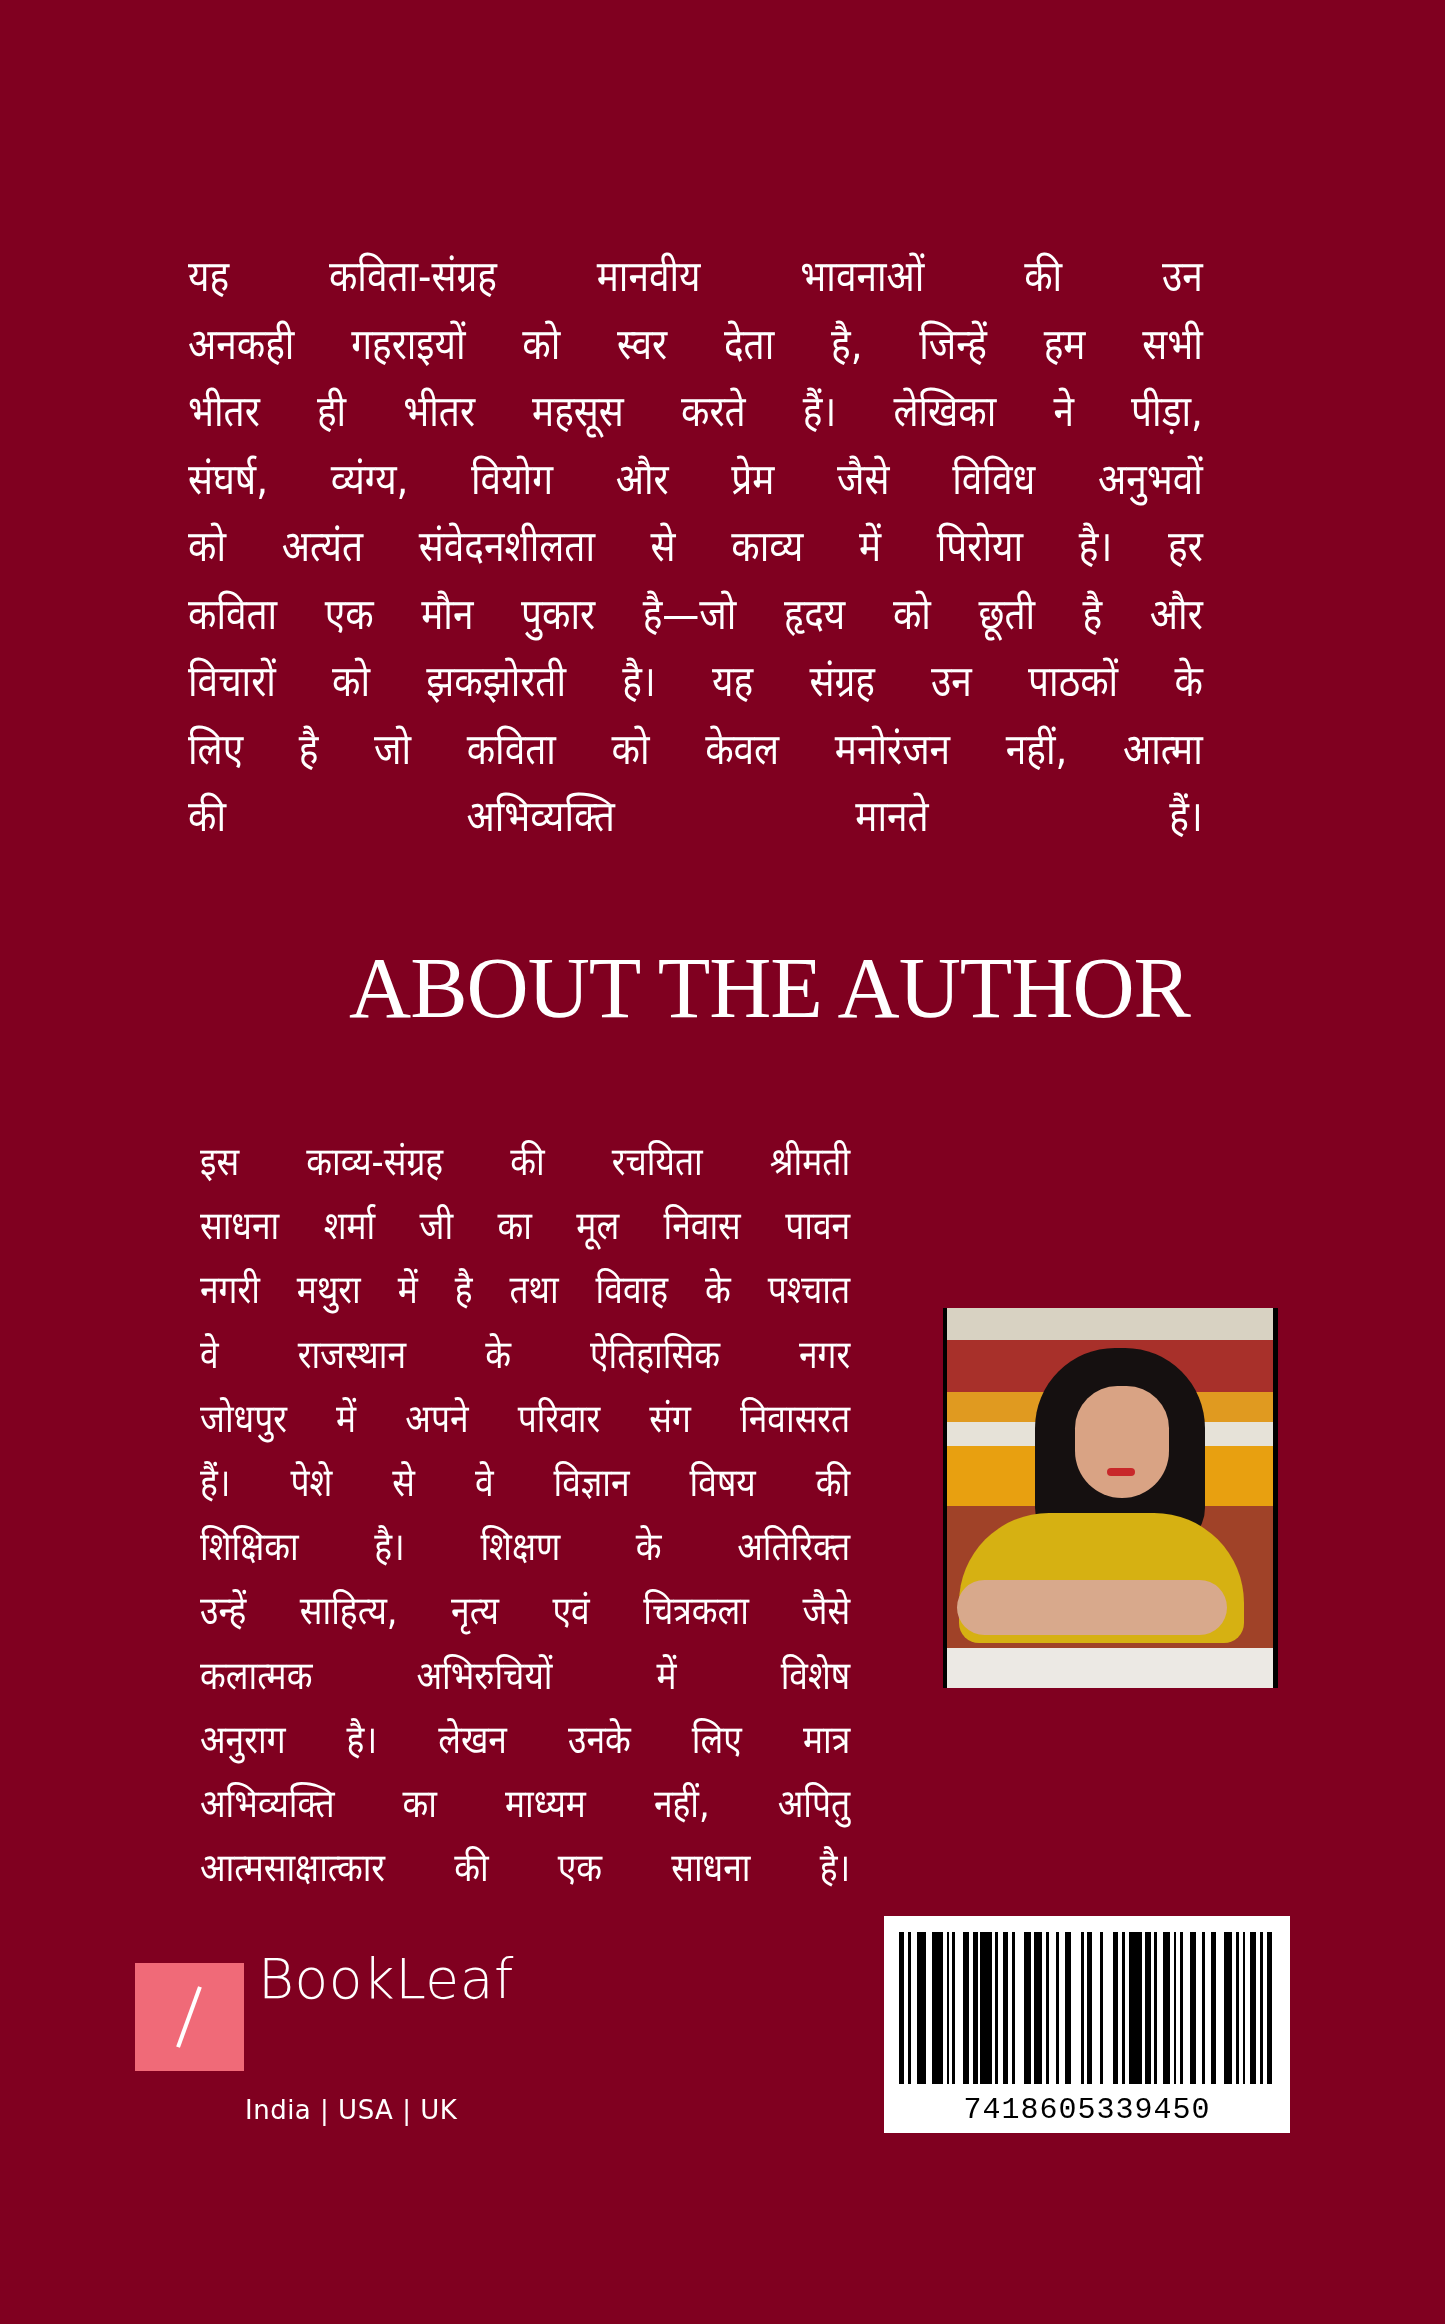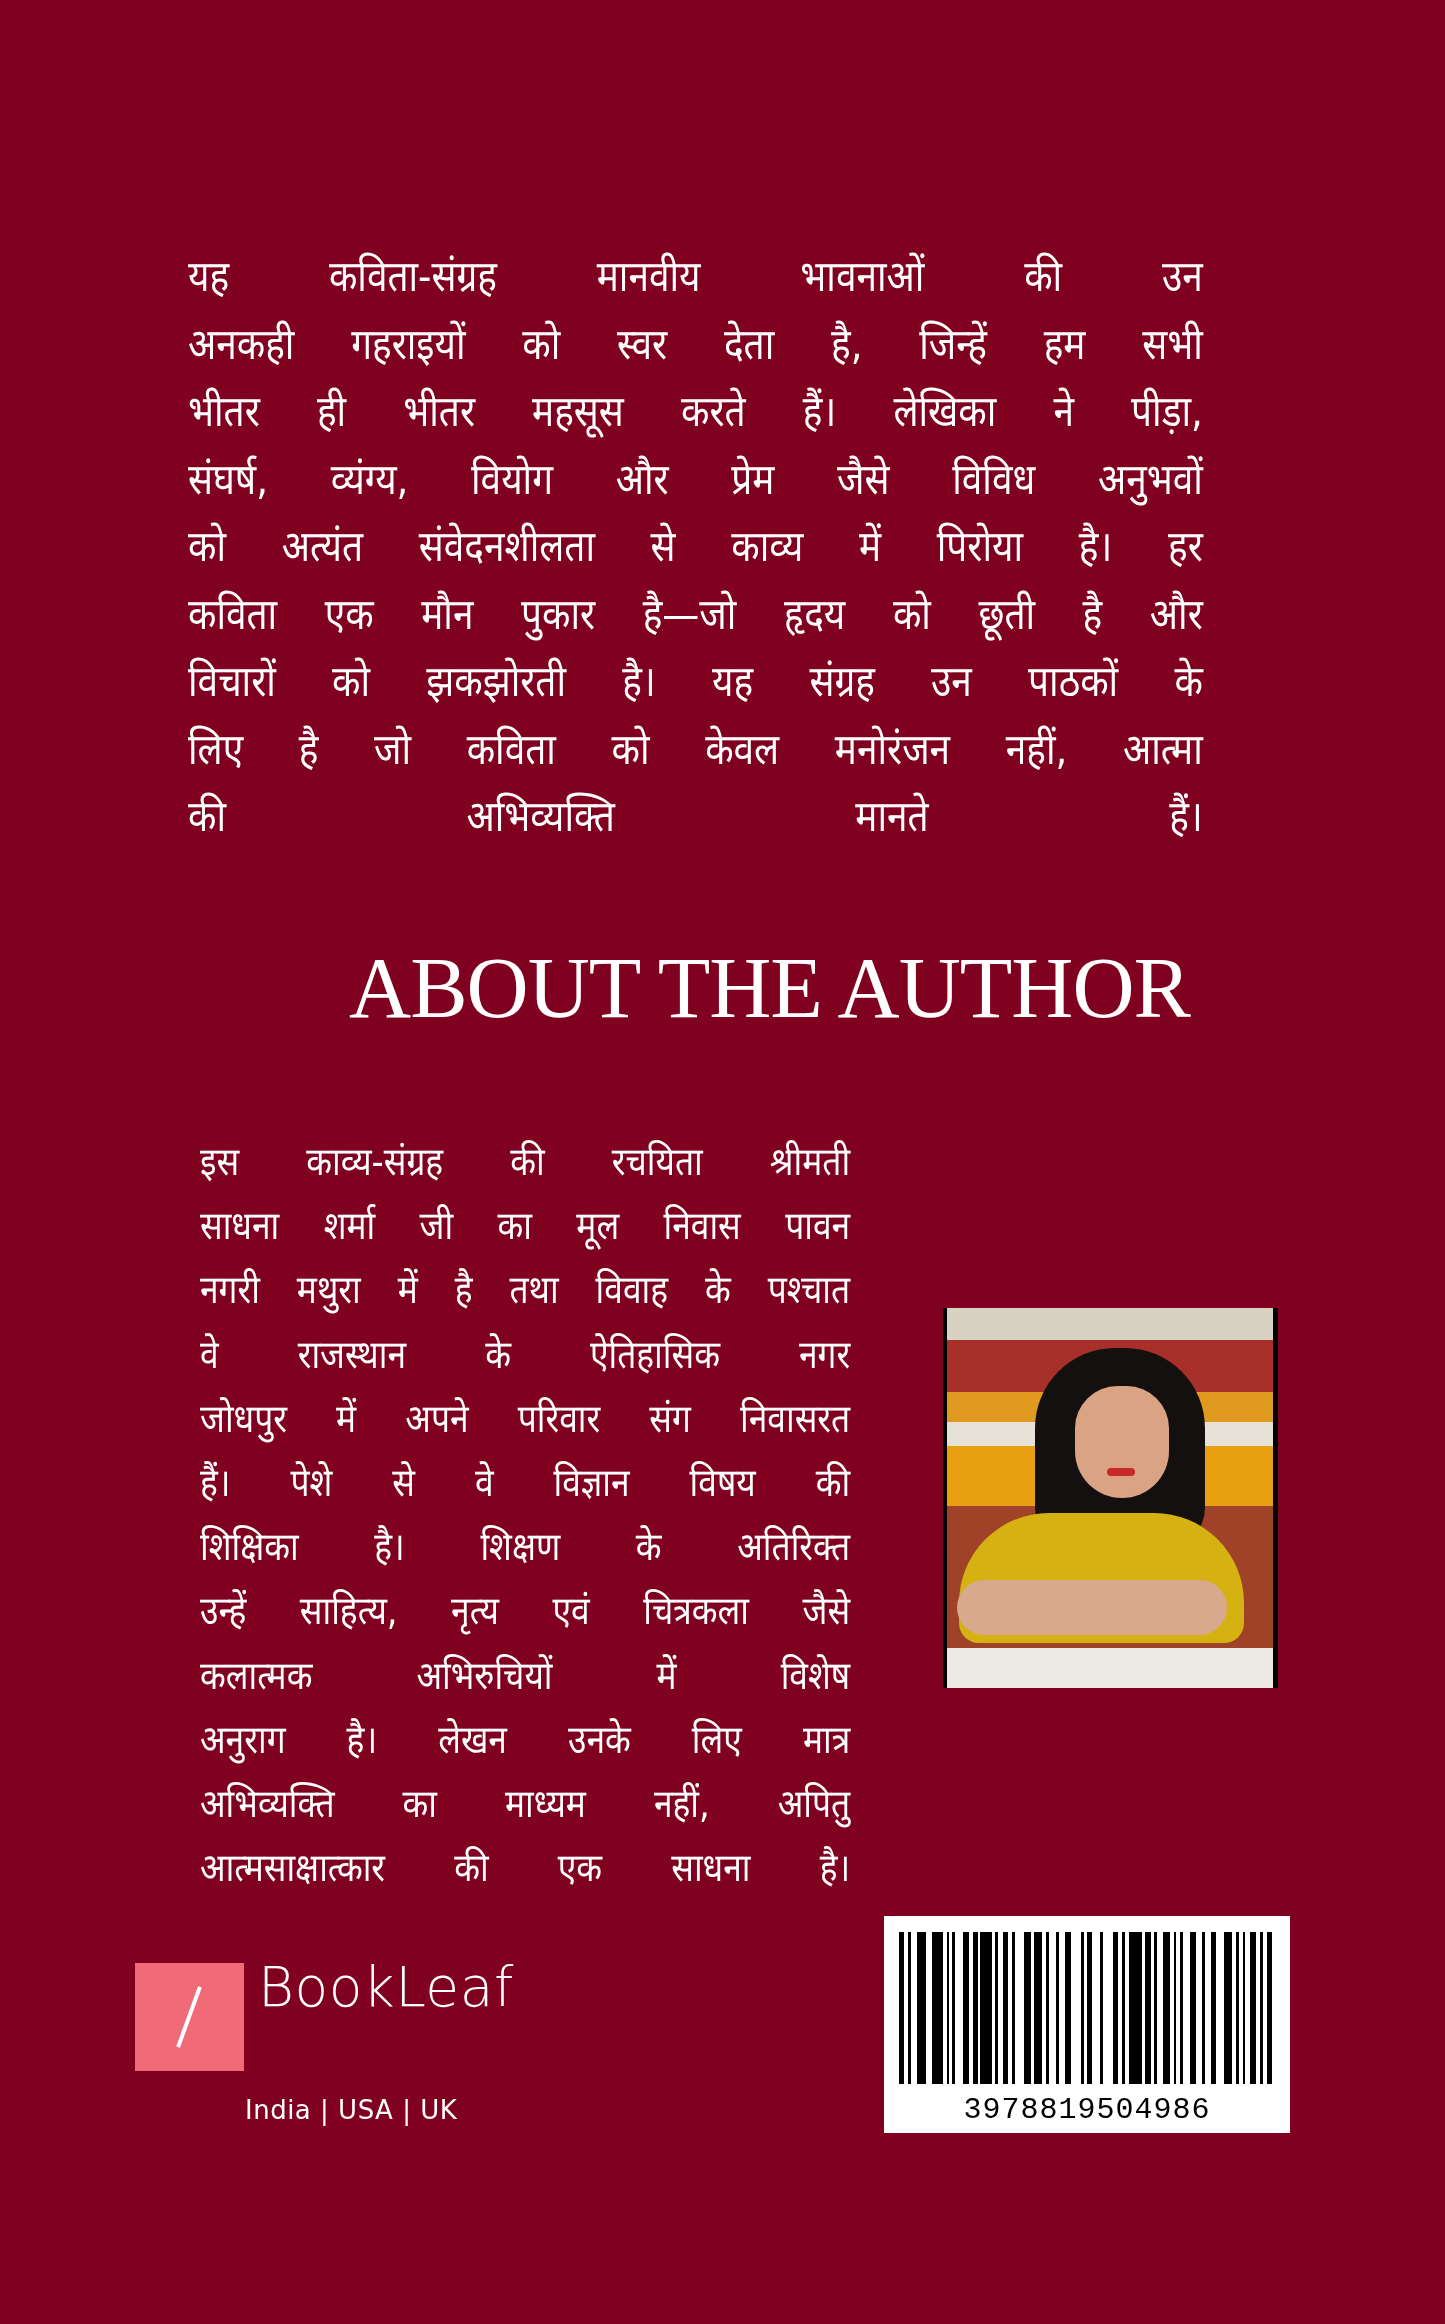--- a/index.html
+++ b/index.html
@@ -58,21 +58,20 @@
   }
   .logo-slash {
     position:absolute; left:52px; top:22px; width:4px; height:64px; background:#fff;
     transform:rotate(20deg); transform-origin:center;
   }
   .logo-text {
     position:absolute; left:258px; top:1952px;
     font-family:"DejaVu Sans", sans-serif; font-weight:200;
     font-size:55px; line-height:55px; letter-spacing:0.5px;
     color:#fff;
-    margin-top:8px;
   }
   .logo-text span { display:block; font-weight:lighter; }
   .logo-regions {
     position:absolute; left:229px; top:2095px;
     font-family:"DejaVu Sans", sans-serif; font-size:26px; color:#fff; letter-spacing:0.5px;margin-left:16px;
   }
   .barcode-box {
     position:absolute; left:884px; top:1916px; width:406px; height:217px;
     background:#fff;
   }
@@ -172,14 +171,14 @@
       <rect x="318" y="0" width="3" height="152"></rect>
       <rect x="327" y="0" width="5" height="152"></rect>
       <rect x="340" y="0" width="8" height="152"></rect>
       <rect x="352" y="0" width="3" height="152"></rect>
       <rect x="359" y="0" width="2" height="152"></rect>
       <rect x="366" y="0" width="6" height="152"></rect>
       <rect x="376" y="0" width="3" height="152"></rect>
       <rect x="383" y="0" width="5" height="152"></rect>
     </g>
   </svg>
-  <div class="isbn">3978819504986</div>
+  <div class="isbn">7418605339450</div>
 </div>
 
 </body></html>

